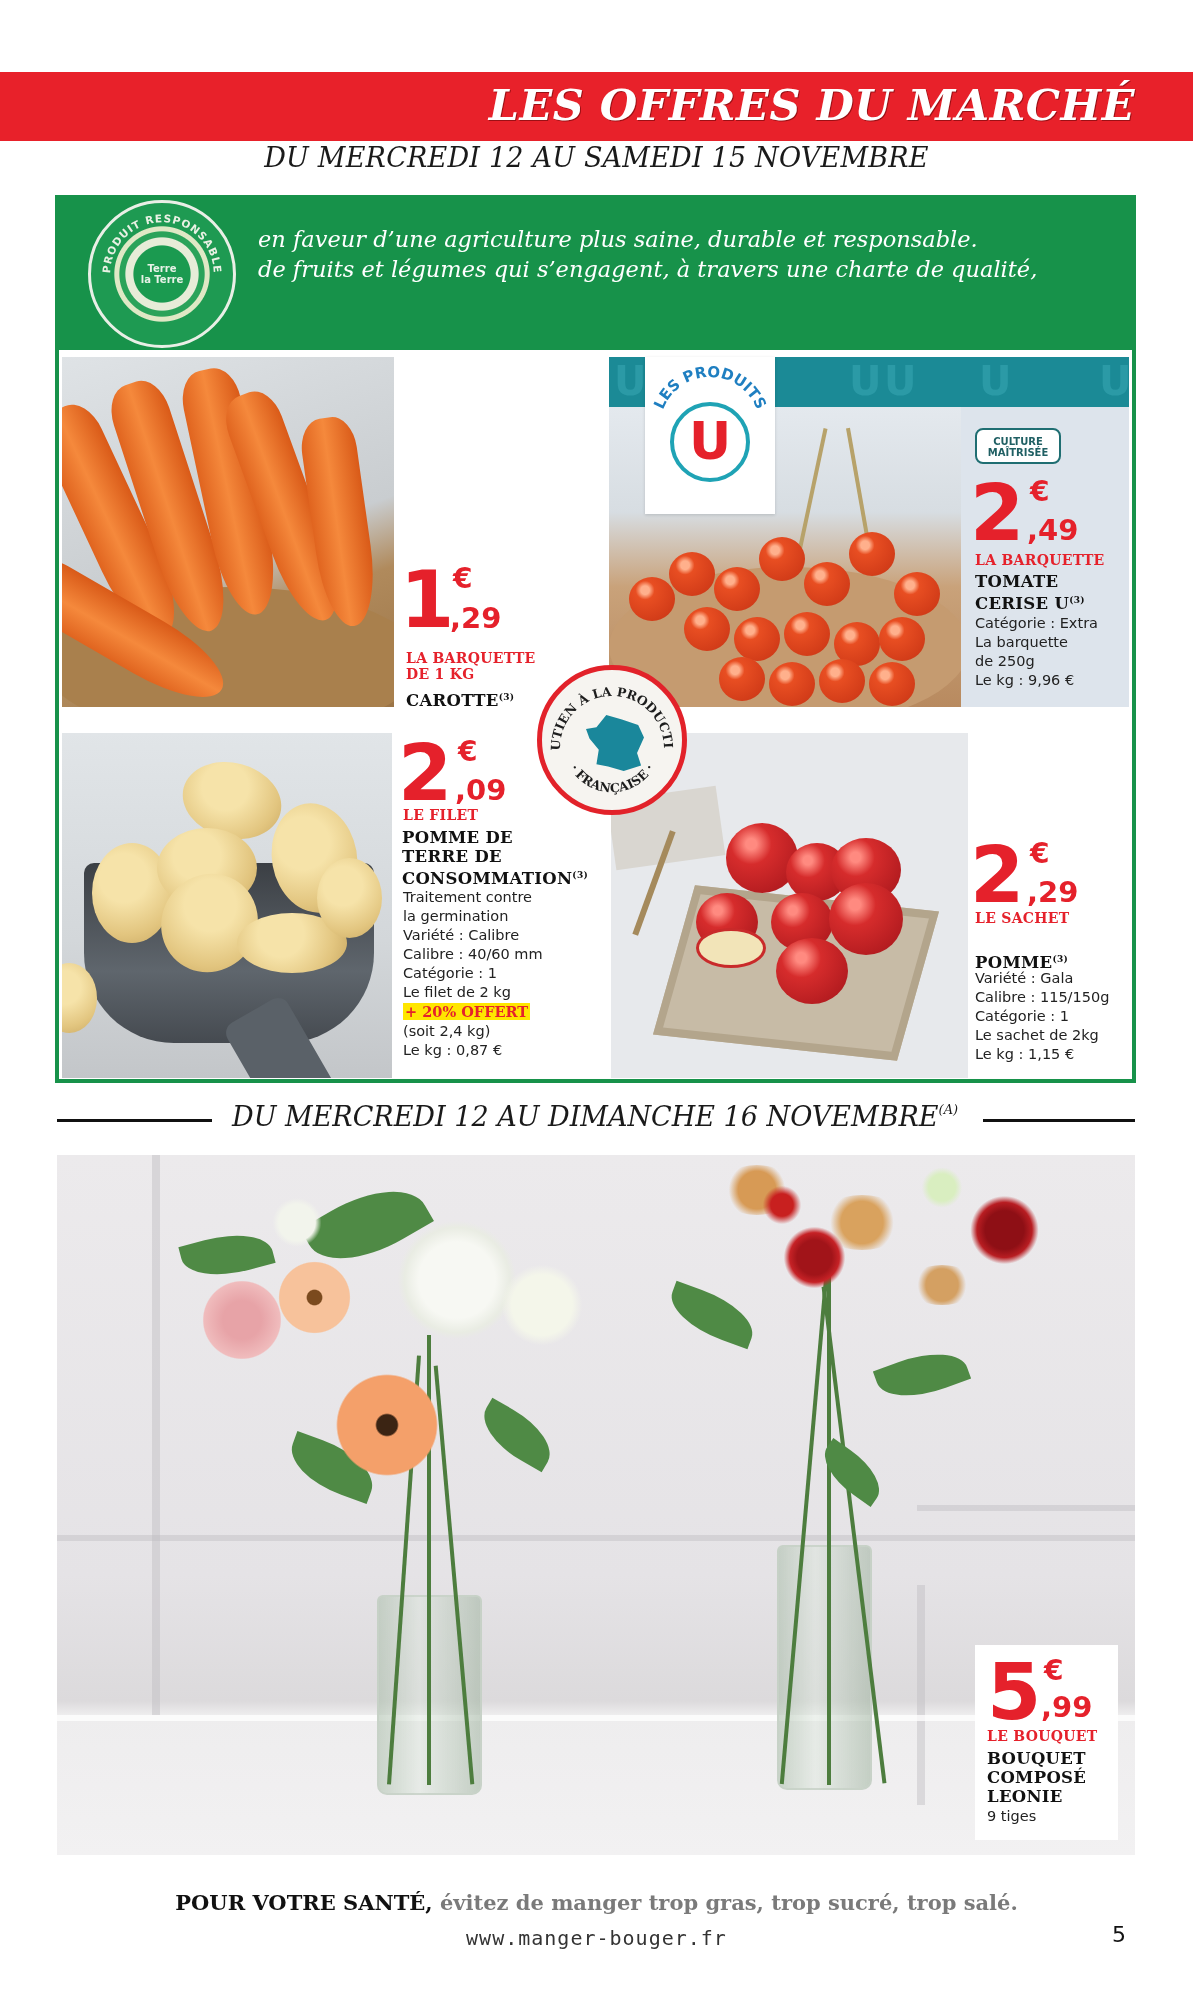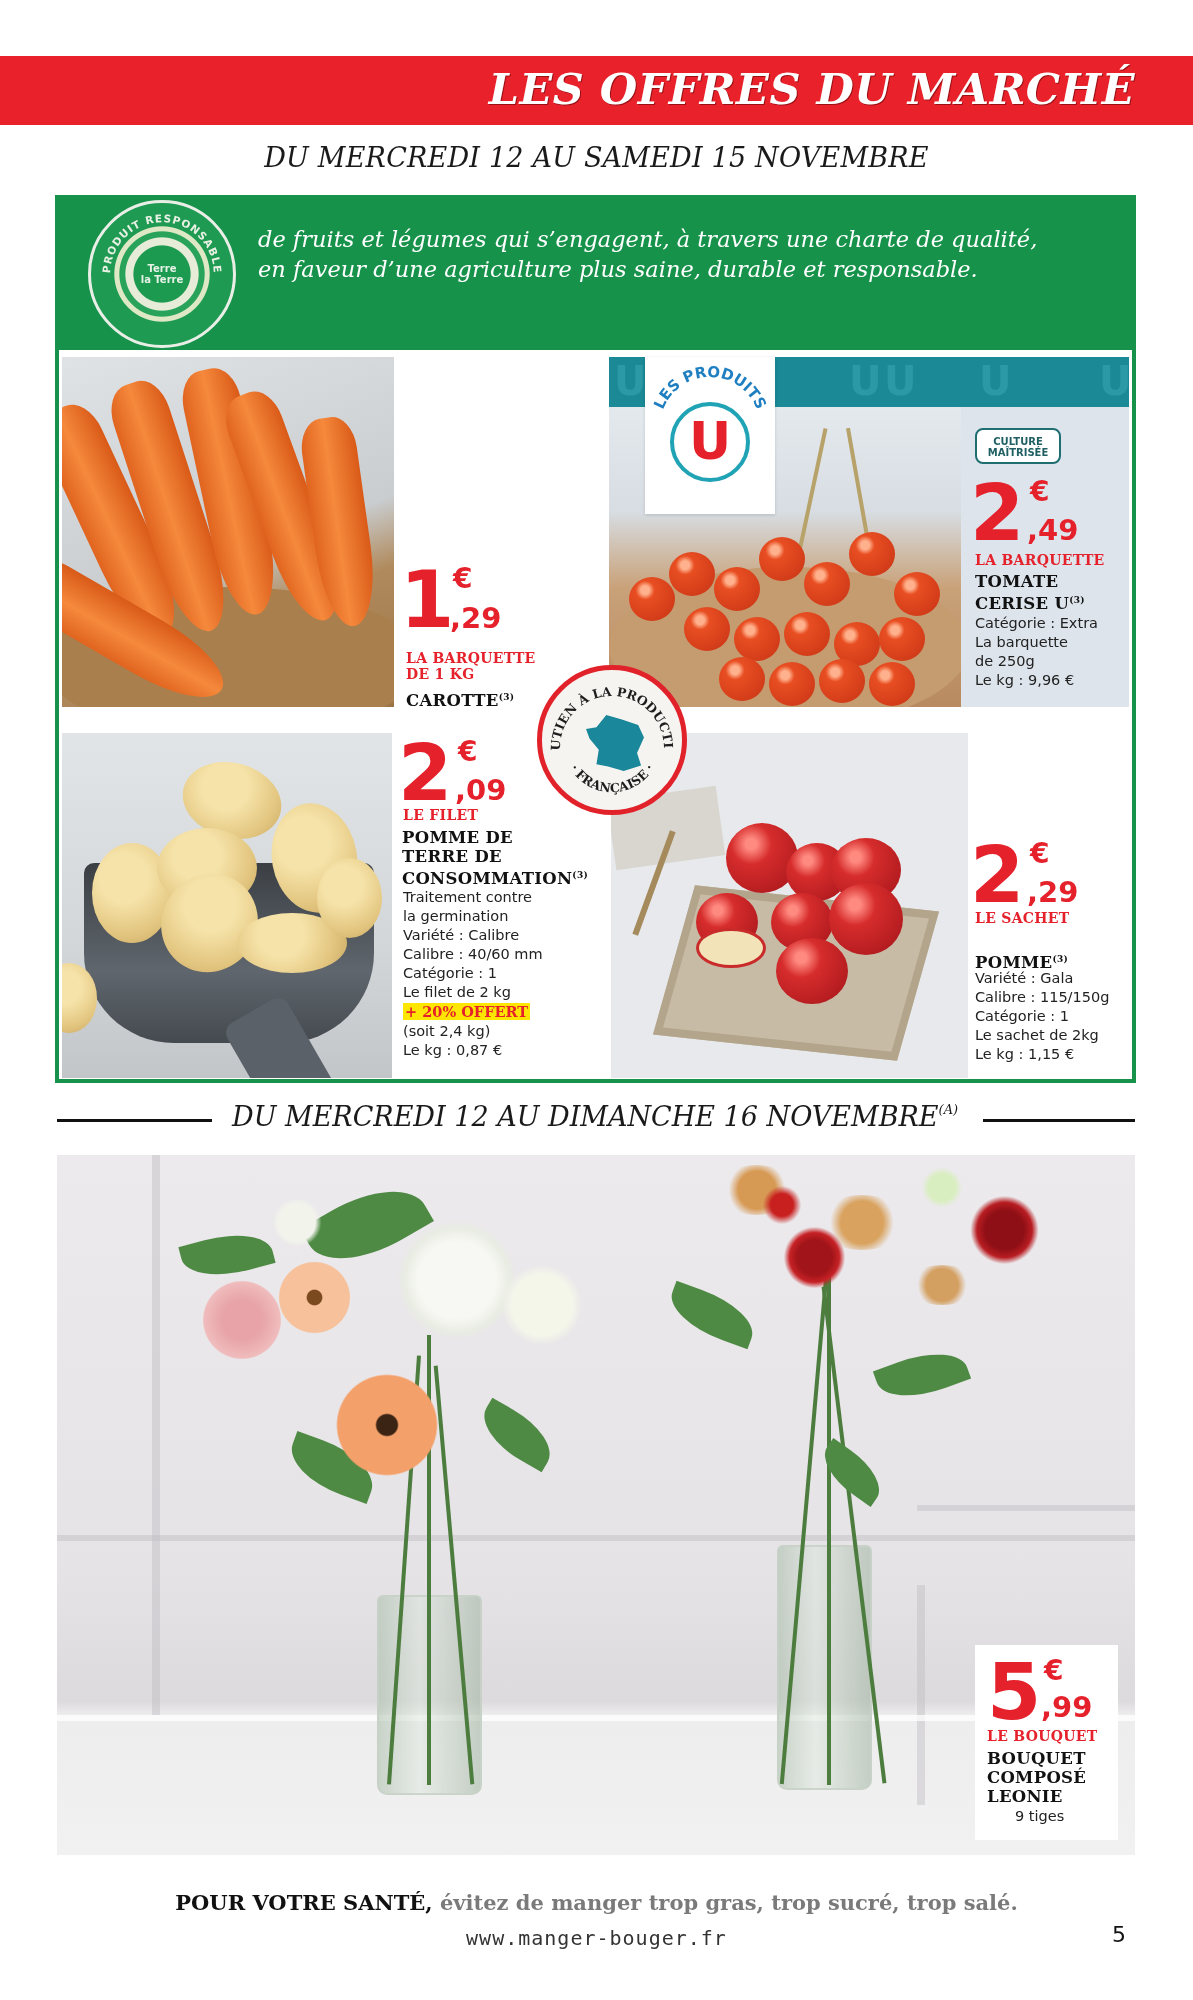--- a/index.html
+++ b/index.html
@@ -2,21 +2,21 @@
 <html><head>
 <meta charset="utf-8">
 <style>
   * { box-sizing: border-box; margin: 0; padding: 0; }
   html, body { width: 1193px; height: 2000px; background: #ffffff; overflow: hidden; }
   body { position: relative; font-family: "DejaVu Serif", serif; color: #1a1a1a; }
 
   .abs { position: absolute; }
 
   
-  .red-band { left: 0; top: 56px; width: 1193px; height: 69px; background: #e8212a; }
+  .red-band { left: 0; top: 72px; width: 1193px; height: 69px; background: #e8212a; }
   .band-title {
     position: absolute; right: 58px; top: 8px;
     font-family: "DejaVu Serif", serif; font-weight: 900; font-style: italic;
     font-size: 43px; color: #ffffff; letter-spacing: 0.5px;
     text-shadow: 1px 1px 0 #9b1015;
   }
 
   .date-line {
     font-family: "DejaVu Serif", serif; font-style: italic; font-weight: 400;
     color: #1a1a1a; white-space: nowrap;
@@ -137,22 +137,22 @@
       <textPath href="#ringpath" startOffset="50%" text-anchor="middle">PRODUIT RESPONSABLE</textPath>
     </text>
   </svg>
   <div class="dlt-inner">
     <div>Terre</div>
     <div>la Terre</div>
   </div>
 </div>
 
 <div class="abs green-text">
+  <div>en faveur d’une agriculture plus saine, durable et responsable.</div>
   <div>de fruits et légumes qui s’engagent, à travers une charte de qualité,</div>
-  <div>en faveur d’une agriculture plus saine, durable et responsable.</div>
 </div>
 
 <div class="abs photo carrot-photo">
   <div class="board"></div>
   <div class="carrot" style="left:20px;top:40px;width:60px;height:250px;transform:rotate(-25deg);"></div>
   <div class="carrot" style="left:80px;top:20px;width:58px;height:260px;transform:rotate(-18deg);"></div>
   <div class="carrot" style="left:140px;top:10px;width:58px;height:250px;transform:rotate(-12deg);"></div>
   <div class="carrot" style="left:195px;top:30px;width:56px;height:240px;transform:rotate(-20deg);"></div>
   <div class="carrot" style="left:250px;top:60px;width:55px;height:210px;transform:rotate(-8deg);"></div>
   <div class="carrot" style="left:30px;top:160px;width:60px;height:230px;transform:rotate(-60deg);"></div>
@@ -382,21 +382,21 @@
     <span class="dec" style="left:54px;top:35px;">,99</span>
   </div>
   <div class="unit" style="left:12px;top:83px;">
     <div>LE BOUQUET</div>
   </div>
   <div class="pname" style="left:12px;top:104px;">
     <div>BOUQUET</div>
     <div>COMPOSÉ</div>
     <div>LEONIE</div>
   </div>
-  <div class="details" style="left:12px;top:162px;margin-left:28px;">
+  <div class="details" style="left:12px;top:162px;">
     <div>9 tiges</div>
   </div>
 </div>
 
 <div class="abs footer-health">
   <span class="strong">POUR VOTRE SANTÉ,</span><span class="soft"> évitez de manger trop gras, trop sucré, trop salé.</span>
 </div>
 <div class="abs footer-url">www.manger-bouger.fr</div>
 <div class="abs page-num">5</div>
 

